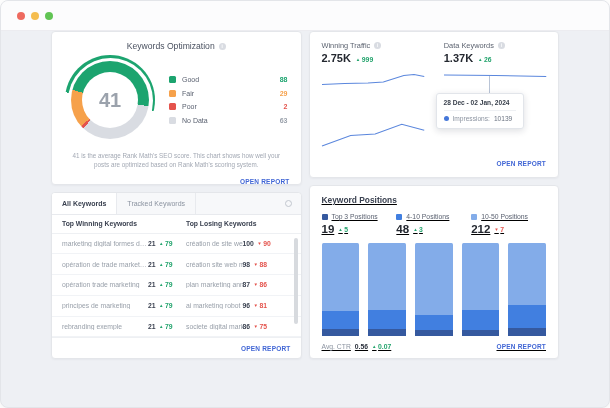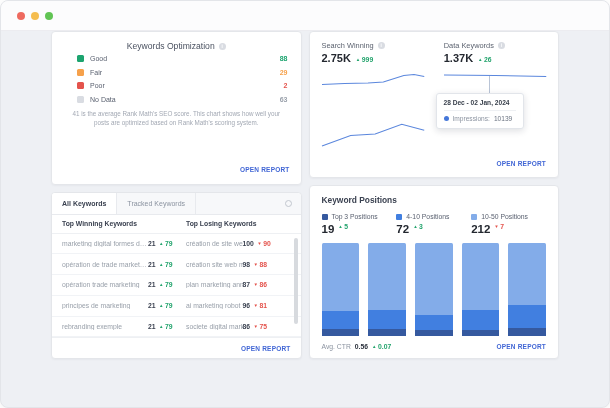--- a/index.html
+++ b/index.html
@@ -75,26 +75,26 @@
   .q4{display:flex;align-items:flex-end;}
   .q4 svg.spark{height:30px;}
   .traffic-footer{text-align:right;margin-top:3px;}
   .conn{position:absolute;left:179px;top:44px;width:1px;height:18px;background:#b9c4d6;z-index:2;}
   .ttip{position:absolute;left:126px;top:61px;width:88px;background:#fff;border:1px solid #e2e5ea;border-radius:3px;box-shadow:0 2px 7px rgba(20,30,50,.14);padding:5px 7px 6px;z-index:3;}
   .ttip-date{font-size:6.6px;font-weight:bold;color:#39404c;border-bottom:1px solid #eef0f3;padding-bottom:4px;margin-bottom:4px;white-space:nowrap;}
   .ttip-row{display:flex;align-items:center;gap:4px;font-size:6.6px;color:#8b93a0;}
   .ttip-dot{width:5px;height:5px;border-radius:50%;background:#4577d9;flex:0 0 auto;}
   .ttip-val{color:#6a7280;}
   
-  .card-positions{height:174px;padding:9px 12px 8px;display:flex;flex-direction:column;}
+  .card-positions{height:174px;padding:9px 12px 8px;display:flex;flex-direction:column;text-decoration:underline;}
   .pos-title{font-size:8.4px;font-weight:bold;color:#3a4150;}
   .pos-legend{display:grid;grid-template-columns:1fr 1fr 1fr;margin-top:8px;}
   .pl-top{display:flex;align-items:center;gap:4px;font-size:6.8px;color:#5a6170;}
   .pl-sq{width:6px;height:6px;border-radius:1px;background:#ccc;flex:0 0 auto;}
-  .pl-val{font-size:11.5px;font-weight:bold;color:#23272f;display:flex;align-items:flex-start;gap:4px;margin-top:3px;}
+  .pl-val{font-size:11.5px;font-weight:bold;color:#23272f;display:flex;align-items:center;gap:4px;margin-top:3px;}
   .pl-delta{font-size:6.8px;font-weight:bold;}
   .pbars{flex:1;display:flex;gap:9px;margin-top:8px;align-items:stretch;}
   .pbar{flex:1;display:flex;flex-direction:column;border-radius:1.5px 1.5px 0 0;overflow:hidden;}
   .pos-footer{display:flex;align-items:center;gap:4px;margin-top:7px;font-size:6.8px;color:#8b93a0;}
   .ctr-val{font-weight:bold;color:#2b313c;}
   .ctr-delta{font-size:6.8px;font-weight:bold;}
   .pos-footer .open-report{margin-left:auto;}
 </style>
 </head>
 <body>
@@ -113,20 +113,25 @@
   <div class="grid">
 
     <div class="col">
 
       <div class="card card-overall">
         <div class="ov-title">
           <span>Keywords Optimization</span>
           <span class="info"></span>
         </div>
         <div class="ov-body">
+          <div class="gauge-wrap">
+            <div class="gauge-outer" style="background: conic-gradient(from 280deg, rgb(28, 164, 111) 0deg, rgb(28, 164, 111) 184.1deg, transparent 184.1deg, transparent 360deg);"></div>
+            <div class="gauge-ring" style="background: conic-gradient(from 285deg, rgb(28, 164, 111) 0deg, rgb(28, 164, 111) 174.1deg, rgb(217, 220, 226) 174.1deg, rgb(217, 220, 226) 298.7deg, rgb(228, 83, 76) 298.7deg, rgb(228, 83, 76) 302.6deg, rgb(246, 161, 75) 302.6deg, rgb(246, 161, 75) 360deg);"></div>
+            <div class="gauge-num">41</div>
+          </div>
           <div class="ov-legend">
             <div class="ov-row">
               <span class="sq" style="background: rgb(28, 164, 111);"></span>
               <span>Good</span>
               <span class="ov-val c-good">88</span>
             </div>
             <div class="ov-row">
               <span class="sq" style="background: rgb(246, 161, 75);"></span>
               <span>Fair</span>
               <span class="ov-val c-fair">29</span>
@@ -228,21 +233,21 @@
         <div class="kw-scroll"></div>
       </div>
     </div>
 
     <div class="col">
 
       <div class="card card-traffic">
         <div class="tgrid">
           <div class="metric">
             <div class="mlabel">
-                <span>Search Winning</span>
+                <span>Winning Traffic</span>
                 <span class="info"></span>
               </div>
             <div class="mvalue">
                 <span>2.75K</span>
                 <span class="mdelta arr arr-up up">999</span>
               </div>
             <svg class="spark" viewBox="0 0 100 40" preserveAspectRatio="none">
               <polyline fill="none" stroke="#5b87dd" stroke-width="1.1" vector-effect="non-scaling-stroke" points="0,31 22,29 45,28 60,26 80,13 90,11 100,15"></polyline>
             </svg>
           </div>
@@ -291,21 +296,21 @@
                 <span>19</span>
                 <span class="pl-delta arr arr-up up">5</span>
               </div>
           </div>
           <div class="pl-item">
             <div class="pl-top">
                 <span class="pl-sq" style="background: rgb(65, 127, 224);"></span>
                 <span>4-10 Positions</span>
               </div>
             <div class="pl-val">
-                <span>72</span>
+                <span>48</span>
                 <span class="pl-delta arr arr-up up">3</span>
               </div>
           </div>
           <div class="pl-item">
             <div class="pl-top">
                 <span class="pl-sq" style="background: rgb(131, 172, 233);"></span>
                 <span>10-50 Positions</span>
               </div>
             <div class="pl-val">
                 <span>212</span>

